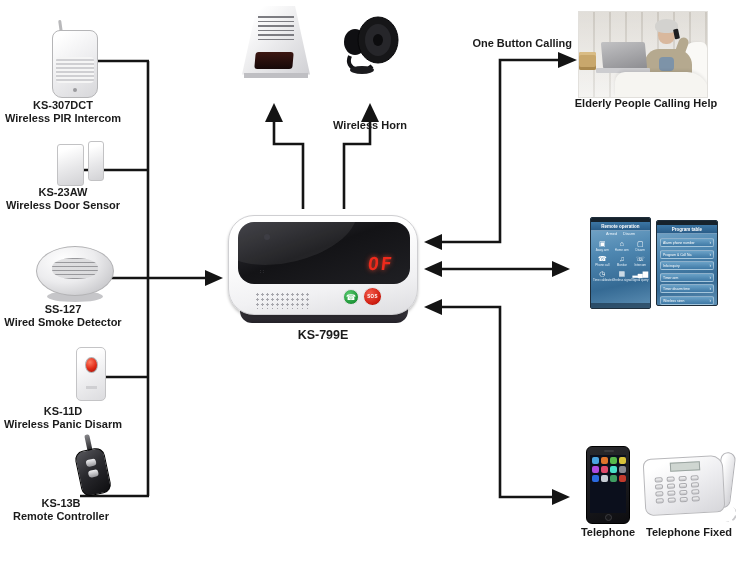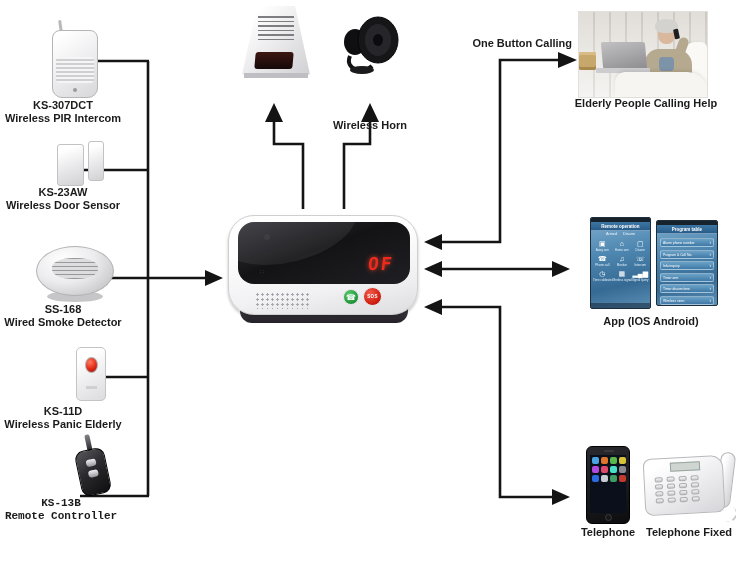--- a/index.html
+++ b/index.html
@@ -206,40 +206,40 @@
     <span>KS-23AW</span>
     <span>Wireless Door Sensor</span>
   </div>
 
   <div class="smoke">
     <div class="base"></div>
     <div class="dome"></div>
     <div class="grille"></div>
   </div>
   <div class="cap" style="left:0; top:303px; width:126px;">
-    <span>SS-168</span>
+    <span>SS-127</span>
     <span>Wired Smoke Detector</span>
   </div>
 
   <div class="panic">
     <div class="btn"></div>
     <div class="lbl"></div>
   </div>
   <div class="cap" style="left:0; top:405px; width:126px;">
     <span>KS-11D</span>
-    <span>Wireless Panic Elderly</span>
+    <span>Wireless Panic Disarm</span>
   </div>
 
   <div class="remote">
     <div class="ant"></div>
     <div class="body"></div>
     <div class="k1"></div>
     <div class="k2"></div>
   </div>
-  <div class="cap" style="left:0; top:497px; width:122px;font-family:Liberation Mono, monospace;">
+  <div class="cap" style="left:0; top:497px; width:122px;">
     <span>KS-13B</span>
     <span>Remote Controller</span>
   </div>
 
   <div class="siren">
     <div class="body"></div>
     <div class="grille"></div>
     <div class="win"></div>
     <div class="foot"></div>
   </div>
@@ -264,20 +264,21 @@
         <div class="cam"></div>
         <div class="marks">::</div>
         <div class="led">OF</div>
       </div>
       <div class="spk"></div>
       <div class="btn-call">☎</div>
       <div class="btn-sos">SOS</div>
     </div>
   </div>
   <div class="cap cap-big" style="left:248px; top:327px; width:150px;">
+    <span>KS-799E</span>
   </div>
 
   <div class="onebtn">One Button Calling</div>
 
   <div class="photo">
     <div class="wall"></div>
     <div class="basket"></div>
     <div class="armrest"></div>
     <div class="arm"></div>
     <div class="body"></div>
@@ -363,23 +364,20 @@
         </div>
       <div class="row">
           <span>Timer disarm time</span>
           <span class="ch">›</span>
         </div>
       <div class="row">
           <span>Wireless siren</span>
           <span class="ch">›</span>
         </div>
     </div>
-  </div>
-  <div class="cap" style="left:575px; top:315px; width:152px;">
-    <span>App (IOS Android)</span>
   </div>
 
   <div class="sphone">
     <div class="ear"></div>
     <div class="scr">
       <i class="i1"></i>
         <i class="i2"></i>
         <i class="i3"></i>
         <i class="i4"></i>
       <i class="i5"></i>

